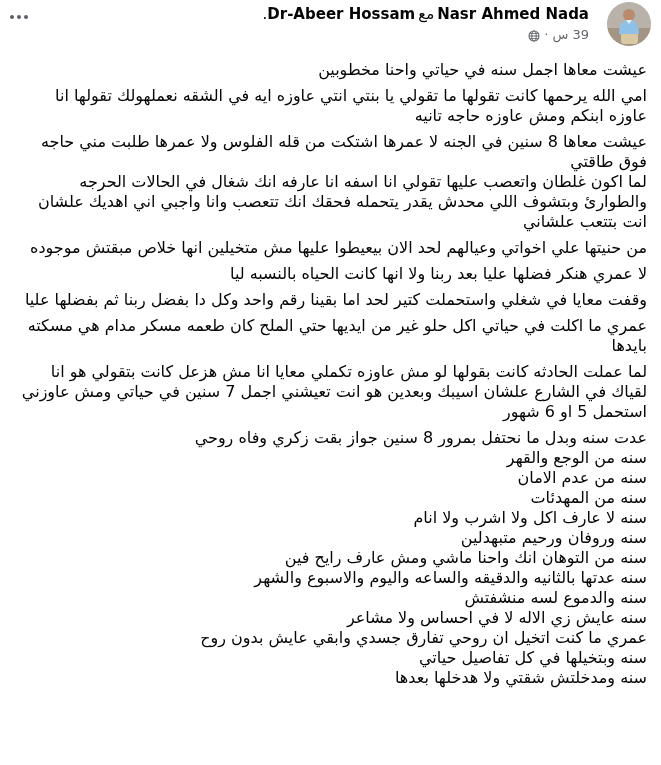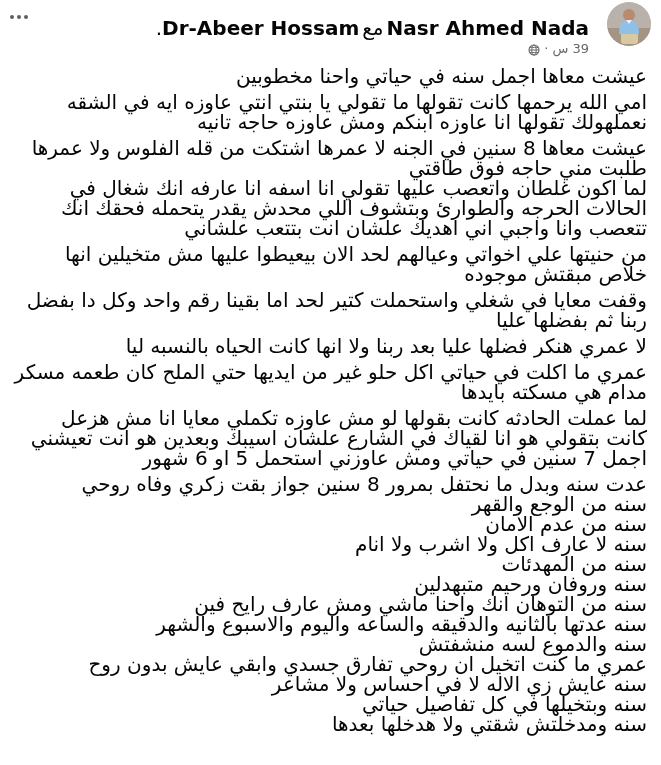--- a/index.html
+++ b/index.html
@@ -30,25 +30,24 @@
     background: #c5beb6;
   }
   .header-text {
     direction: rtl;
     text-align: right;
     margin-right: 62px;
     margin-left: 60px;
     padding-top: 1px;
   }
   .name-line {
-    font-size: 20px;
+    font-size: 15px;
     color: #050505;
     line-height: 20px;
     white-space: nowrap;
-    margin-top: 14px;
   }
   .name-line .name {
     font-weight: 700;
     cursor: pointer;
   }
   .name-line .connector {
     font-weight: 400;
     margin: 0 3px;
   }
   .meta-line {
@@ -83,21 +82,21 @@
     height: 4px;
     border-radius: 50%;
     background: #5b5f66;
   }
 
   
   .post-content {
     direction: rtl;
     text-align: right;
     padding: 5px 14px 0 14px;
-    font-size: 20px;
+    font-size: 16px;
     line-height: 20px;
     color: #050505;
   }
   .para { margin: 0 0 6px 0; }
   .para:last-child { margin-bottom: 17px; }
   .post-line { white-space: pre-wrap; }
 </style>
 </head>
 <body>
 
@@ -157,39 +156,39 @@
       <div class="post-line">امي الله يرحمها كانت تقولها ما تقولي يا بنتي انتي عاوزه ايه في الشقه نعملهولك تقولها انا عاوزه ابنكم ومش عاوزه حاجه تانيه</div>
     </div>
     <div class="para">
       <div class="post-line">عيشت معاها 8 سنين في الجنه لا عمرها اشتكت من قله الفلوس ولا عمرها طلبت مني حاجه فوق طاقتي</div>
       <div class="post-line">لما اكون غلطان واتعصب عليها تقولي انا اسفه انا عارفه انك شغال في الحالات الحرجه والطوارئ وبتشوف اللي محدش يقدر يتحمله فحقك انك تتعصب وانا واجبي اني اهديك علشان انت بتتعب علشاني</div>
     </div>
     <div class="para">
       <div class="post-line">من حنيتها علي اخواتي وعيالهم لحد الان بيعيطوا عليها مش متخيلين انها خلاص مبقتش موجوده</div>
     </div>
     <div class="para">
-      <div class="post-line">وقفت معايا في شغلي واستحملت كتير لحد اما بقينا رقم واحد وكل دا بفضل ربنا ثم بفضلها عليا</div>
+      <div class="post-line">لا عمري هنكر فضلها عليا بعد ربنا ولا انها كانت الحياه بالنسبه ليا</div>
     </div>
     <div class="para">
-      <div class="post-line">لا عمري هنكر فضلها عليا بعد ربنا ولا انها كانت الحياه بالنسبه ليا</div>
+      <div class="post-line">وقفت معايا في شغلي واستحملت كتير لحد اما بقينا رقم واحد وكل دا بفضل ربنا ثم بفضلها عليا</div>
     </div>
     <div class="para">
       <div class="post-line">عمري ما اكلت في حياتي اكل حلو غير من ايديها حتي الملح كان طعمه مسكر مدام هي مسكته بايدها</div>
     </div>
     <div class="para">
       <div class="post-line">لما عملت الحادثه كانت بقولها لو مش عاوزه تكملي معايا انا مش هزعل كانت بتقولي هو انا لقياك في الشارع علشان اسيبك وبعدين هو انت تعيشني اجمل 7 سنين في حياتي ومش عاوزني استحمل 5 او 6 شهور</div>
     </div>
     <div class="para">
       <div class="post-line">عدت سنه وبدل ما نحتفل بمرور 8 سنين جواز بقت زكري وفاه روحي</div>
       <div class="post-line">سنه من الوجع والقهر</div>
       <div class="post-line">سنه من عدم الامان</div>
+      <div class="post-line">سنه من المهدئات</div>
       <div class="post-line">سنه لا عارف اكل ولا اشرب ولا انام</div>
-      <div class="post-line">سنه من المهدئات</div>
       <div class="post-line">سنه وروفان ورحيم متبهدلين</div>
       <div class="post-line">سنه من التوهان انك واحنا ماشي ومش عارف رايح فين</div>
       <div class="post-line">سنه عدتها بالثانيه والدقيقه والساعه واليوم والاسبوع والشهر</div>
       <div class="post-line">سنه والدموع لسه منشفتش</div>
+      <div class="post-line">سنه عايش زي الاله لا في احساس ولا مشاعر</div>
       <div class="post-line">عمري ما كنت اتخيل ان روحي تفارق جسدي وابقي عايش بدون روح</div>
-      <div class="post-line">سنه عايش زي الاله لا في احساس ولا مشاعر</div>
       <div class="post-line">سنه وبتخيلها في كل تفاصيل حياتي</div>
       <div class="post-line">سنه ومدخلتش شقتي ولا هدخلها بعدها</div>
     </div>
   </div>
 
 </body></html>

